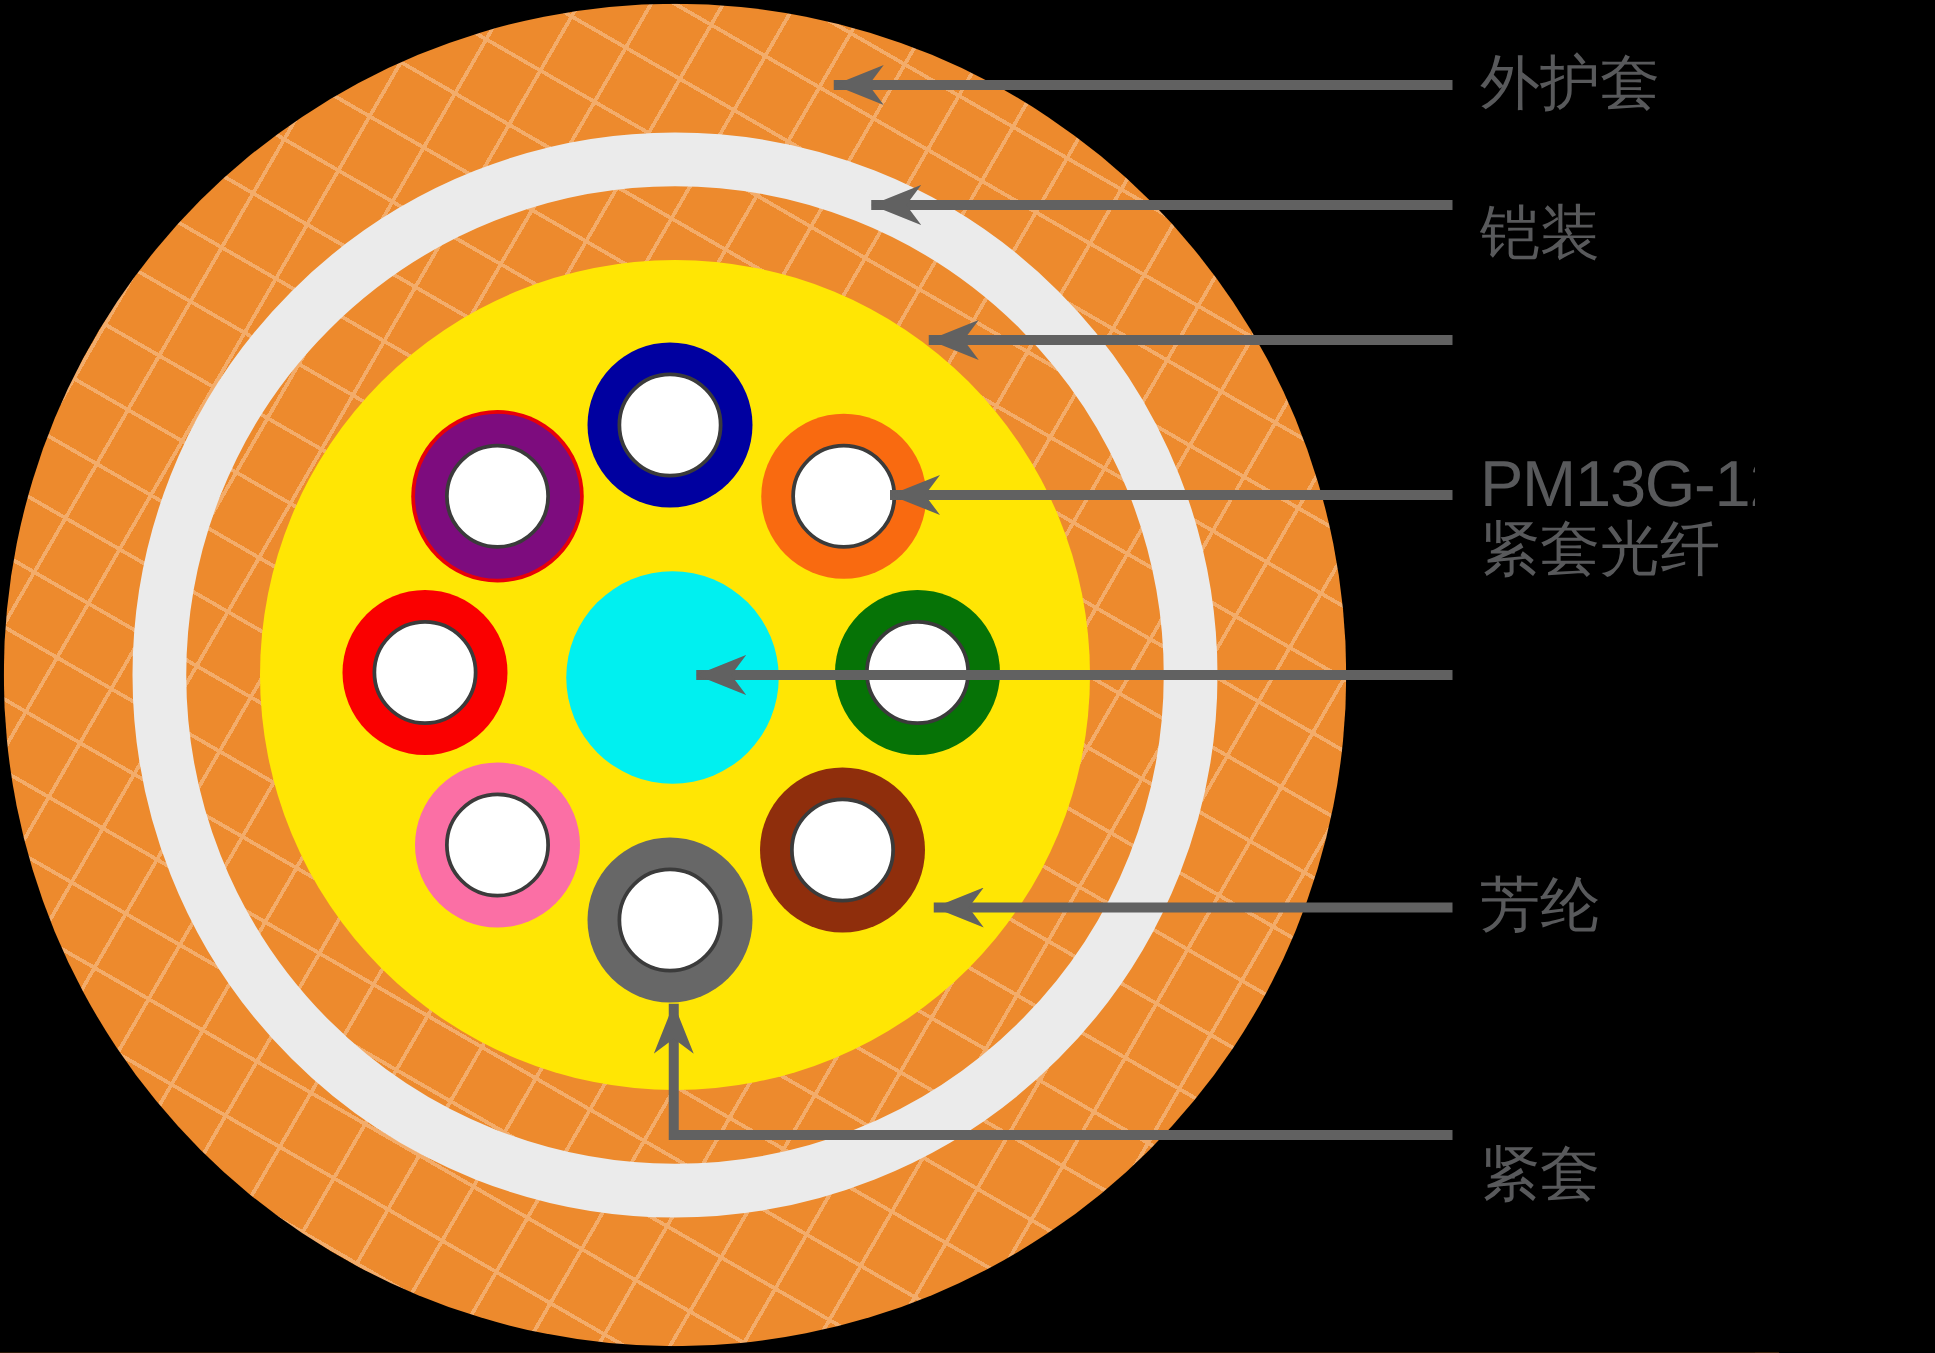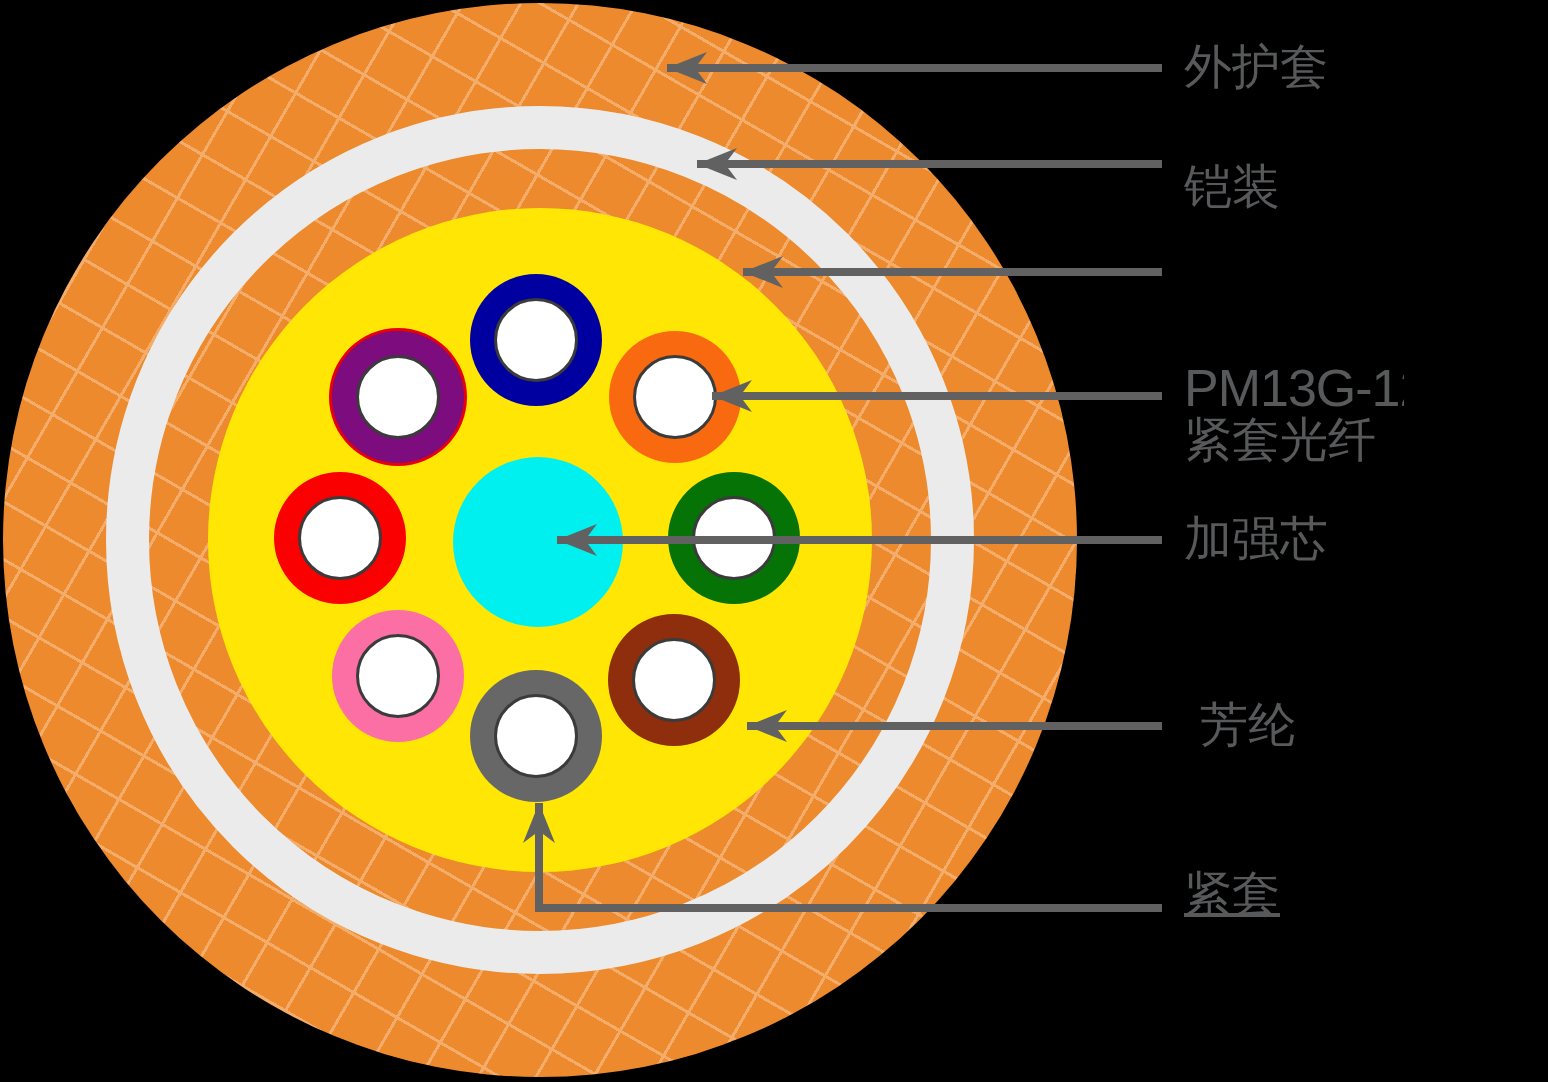--- a/index.html
+++ b/index.html
@@ -38,22 +38,22 @@
   .leader{stroke:#616161;stroke-width:8;fill:none;stroke-linejoin:miter;}
   .labels{position:absolute;left:1184px;top:0;width:364px;height:1082px;color:#58595B;}
   .lbl{position:absolute;left:0;font-size:48px;line-height:1.1;white-space:nowrap;}
   .lbl-outer-jacket{top:41px;}
   .lbl-armor{top:137px;margin-top:24px;}
   .lbl-inner-jacket{top:245px;}
   .lbl-fiber{top:362px;}
   .lbl-fiber .latin{font-size:52px;letter-spacing:-1px;line-height:1.0;}
   .lbl-fiber .cjk{line-height:1.08;}
   .lbl-strength{top:513px;}
-  .lbl-aramid{top:699px;margin-left:16px;}
-  .lbl-buffer{top:868px;text-decoration:underline;}
+  .lbl-aramid{top:699px;}
+  .lbl-buffer{top:914px;}
 </style>
 </head>
 <body>
 
 <div class="stage">
 
   <div class="circle outer-jacket"></div>
   <div class="circle armor-ring"></div>
   <div class="circle inner-filler"></div>
 
@@ -99,18 +99,17 @@
     <path class="leader" d="M1162,908 L539,908 L539,803" marker-end="url(#arrow)"></path>
   </svg>
 
   <div class="labels">
     <div class="lbl lbl-outer-jacket">外护套</div>
     <div class="lbl lbl-armor">铠装</div>
     <div class="lbl lbl-fiber">
       <div class="latin">PM13G-125-U25</div>
       <div class="cjk">紧套光纤</div>
     </div>
-    <div class="lbl lbl-strength">加强芯</div>
     <div class="lbl lbl-aramid">芳纶</div>
     <div class="lbl lbl-buffer">紧套</div>
   </div>
 
 </div>
 
 </body></html>

